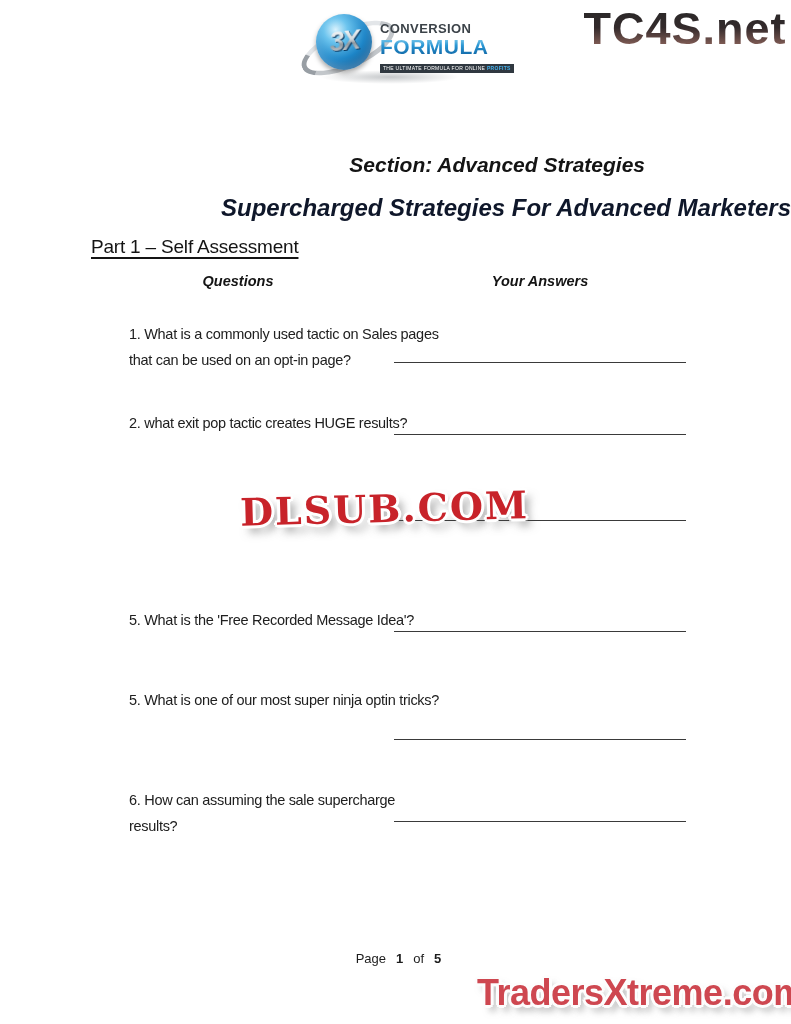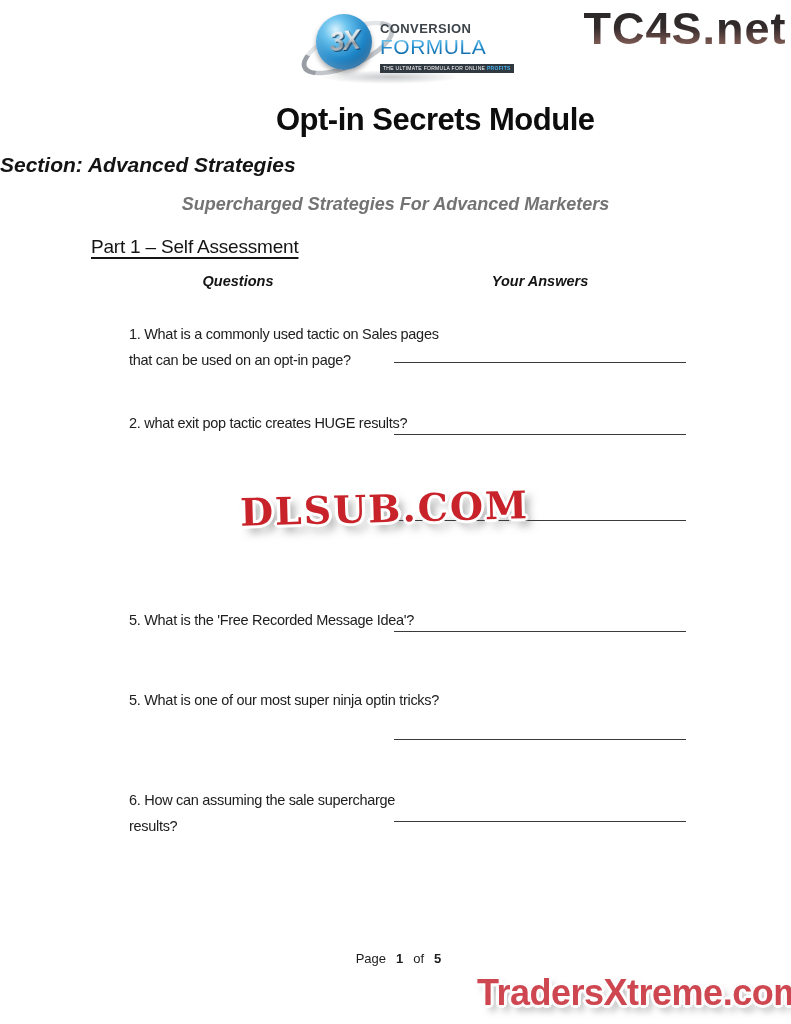--- a/index.html
+++ b/index.html
@@ -18,21 +18,21 @@
   .logo .orb { position:absolute; left:2px; top:6px; width:56px; height:56px; border-radius:50%; z-index:1;
     background:radial-gradient(circle at 35% 28%, #d9f2fd 0%, #6cc4ee 22%, #1e86c8 55%, #0c558e 82%, #083a64 100%);
     box-shadow:0 3px 5px rgba(0,0,0,.35), inset 0 -4px 8px rgba(255,255,255,.25); }
   .logo .orb-text { position:absolute; left:2px; top:18px; width:56px; z-index:2; text-align:center;
     font-size:27px; font-weight:bold; font-style:italic; letter-spacing:-2px;
     background:linear-gradient(180deg,#ffffff 0%, #d2d9de 45%, #8e979e 58%, #eef2f5 100%);
     -webkit-background-clip:text; background-clip:text; color:transparent;
     filter:drop-shadow(1px 1px 0 #0b3a62); transform:rotate(-6deg); }
   .logo .brand { position:absolute; left:66px; top:14px; line-height:1; white-space:nowrap; }
   .logo .brand-1 { font-size:13px; font-weight:bold; color:#3c4349; letter-spacing:.4px; }
-  .logo .brand-2 { font-size:21px; font-weight:normal; letter-spacing:.5px; margin-top:1px;
+  .logo .brand-2 { font-size:21px; font-weight:bold; letter-spacing:.5px; margin-top:1px;
     background:linear-gradient(180deg,#9adcf6 0%, #2a97d4 45%, #0c5f9f 100%);
     -webkit-background-clip:text; background-clip:text; color:transparent; }
   .logo .tagline { margin-top:3px; display:inline-block; background:#303840; color:#ffffff;
     font-size:5px; line-height:7px; padding:1px 3px; letter-spacing:.3px; white-space:nowrap; }
   .logo .tagline .hl { color:#45b1ec; font-weight:bold; }
 
   
   .wm-tc4s { position:absolute; left:582px; top:6px; width:206px; text-align:center;
     font-size:45px; font-weight:bold; letter-spacing:1px; line-height:1;
     background:linear-gradient(180deg,#282828 0%, #332a2b 48%, #9c6e64 100%);
@@ -47,24 +47,24 @@
   .wm-traders { position:absolute; left:477px; top:972px; font-weight:bold; font-size:36px;
     letter-spacing:-.5px; color:#ce4750; white-space:nowrap;
     text-shadow:
       -3px 0 0 #fdfdfd, 3px 0 0 #fdfdfd, 0 -3px 0 #fdfdfd, 0 3px 0 #fdfdfd,
       -2px -2px 0 #fdfdfd, 2px -2px 0 #fdfdfd, -2px 2px 0 #fdfdfd, 2px 2px 0 #fdfdfd,
       5px 6px 7px rgba(110,110,110,.6); }
 
   
   .doc-title { position:absolute; left:276px; top:102px; font-size:31px; font-weight:bold;
     letter-spacing:-.5px; color:#0d0d0d; white-space:nowrap; }
-  .section-heading { position:absolute; left:0; top:153px; width:645px; text-align:left;
+  .section-heading { position:absolute; left:0; top:153px; width:645px; text-align:right;
     font-size:21px; font-weight:bold; font-style:italic; color:#141414; }
-  .subtitle { position:absolute; left:0; top:194px; width:791px; text-align:center;
-    font-size:18px; font-weight:bold; font-style:italic; color:#737373; }
+  .subtitle { position:absolute; left:0; top:194px; width:791px; text-align:right;
+    font-size:24px; font-weight:bold; font-style:italic; color:#0f172a; }
   .part-heading { position:absolute; left:91px; top:236px; font-size:19px; color:#141414;
     text-decoration:underline; text-decoration-thickness:1.5px; text-underline-offset:4px;
     letter-spacing:-.2px; }
   .col-header { position:absolute; top:273px; font-size:14.5px; font-weight:bold; font-style:italic;
     color:#141414; text-align:center; }
   .col-q { left:93px; width:290px; }
   .col-a { left:394px; width:292px; }
 
   .question { position:absolute; left:93px; width:310px; font-size:14.5px; line-height:26px;
     letter-spacing:-.3px; color:#202020;margin-left:36px; }
@@ -101,21 +101,20 @@
     <div class="orb-text">3X</div>
     <div class="brand">
       <div class="brand-1">CONVERSION</div>
       <div class="brand-2">FORMULA</div>
       <div class="tagline"><span>THE ULTIMATE FORMULA FOR ONLINE</span> <span class="hl">PROFITS</span></div>
     </div>
   </div>
 
   <div class="wm-tc4s">TC4S.net</div>
 
-  <div class="doc-title">Opt-in Secrets Module</div>
   <div class="section-heading">Section: Advanced Strategies</div>
   <div class="subtitle">Supercharged Strategies For Advanced Marketers</div>
   <div class="part-heading">Part 1 – Self Assessment</div>
 
   <div class="col-header col-a">Your Answers</div>
   <div class="col-header col-q">Questions</div>
 
   <div class="question q-0">1. What is a commonly used tactic on Sales pages that can be used on an opt-in page?</div>
   <div class="question q-1">2. what exit pop tactic creates HUGE results?</div>
   <div class="question q-3">5. What is the 'Free Recorded Message Idea'?</div>

